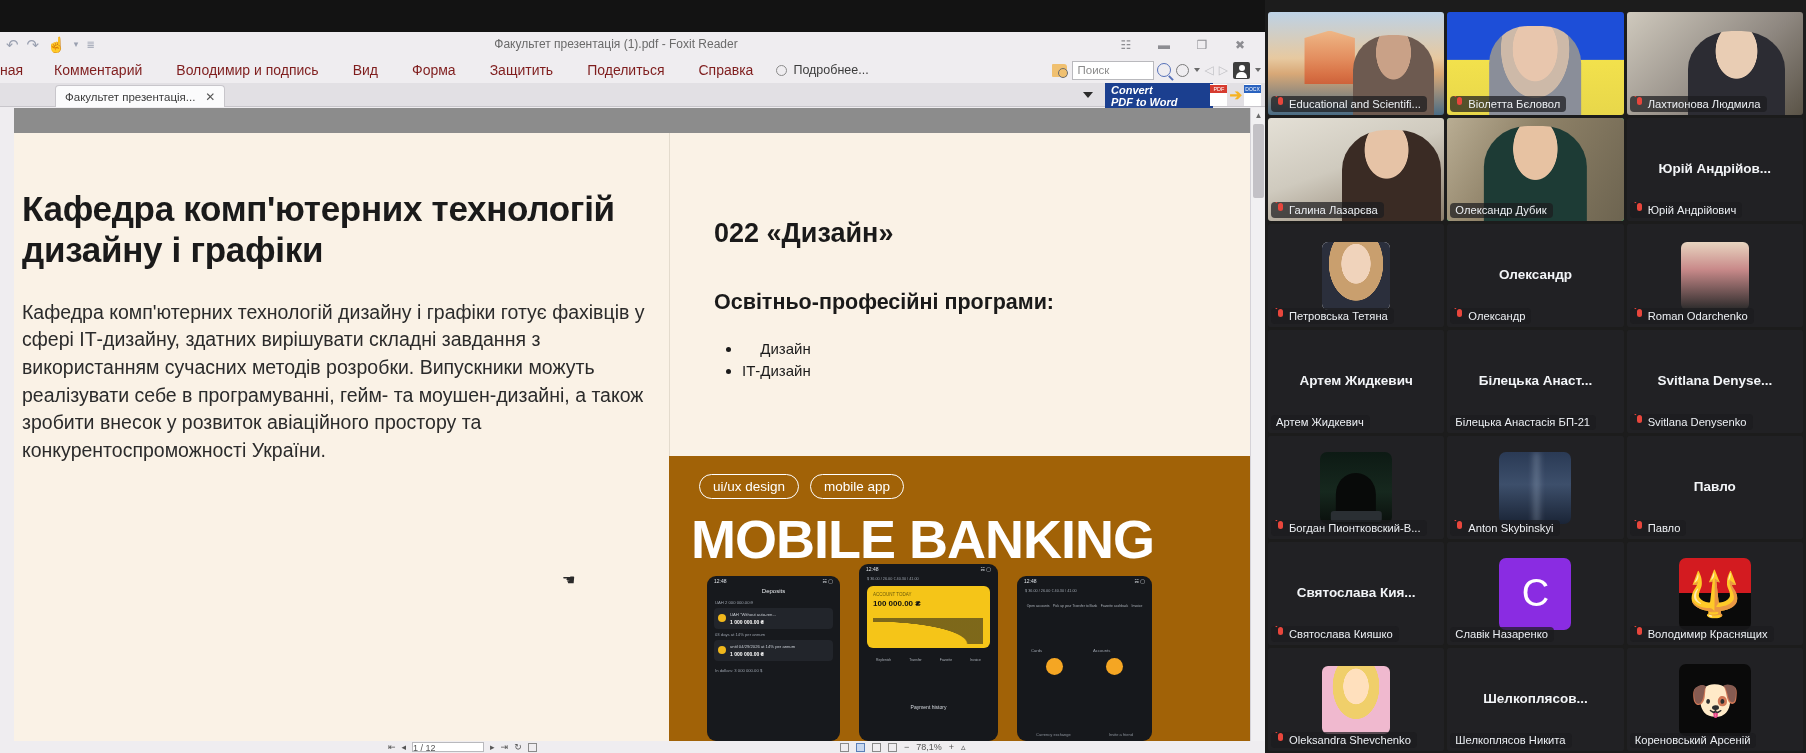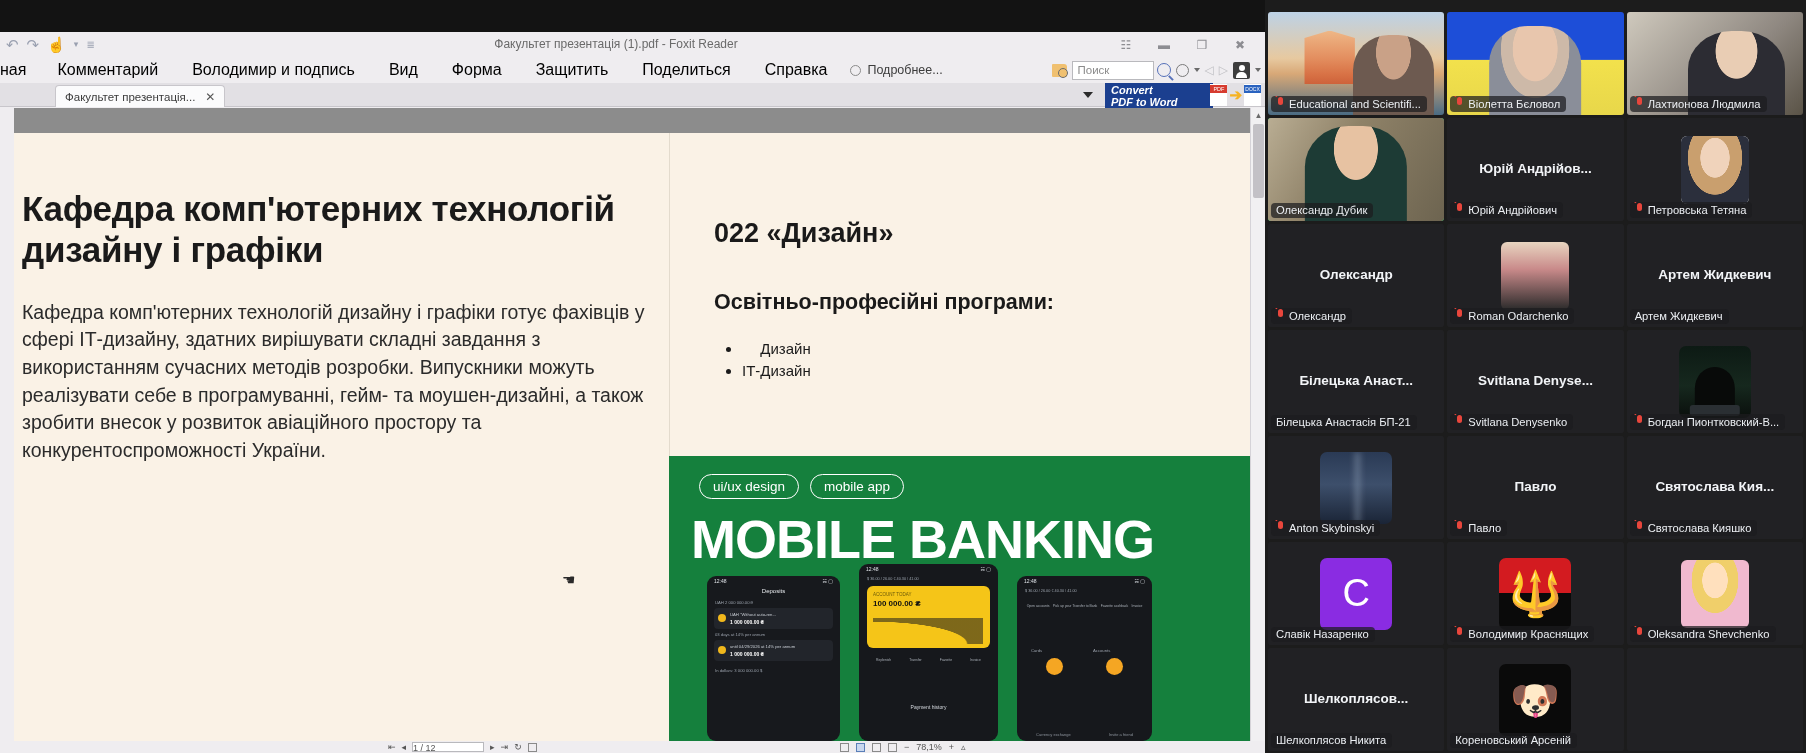--- a/index.html
+++ b/index.html
@@ -37,21 +37,21 @@
     position: absolute; right: 6px; top: 2px; display: flex; gap: 0px;
   }
   .wc { width: 38px; height: 22px; display: flex; align-items: center; justify-content: center; color: #8d8d92; font-size: 12px; }
 
   
   .ribbon {
     position: absolute; left: 0; top: 57px; width: 1265px; height: 26px;
     background: #efedf0;
     display: flex; align-items: center;
   }
-  .rb-item { font-size: 16px; color: #000000; padding: 0 17px; line-height: 26px; white-space: nowrap; }
+  .rb-item { font-size: 14px; color: #7f1d1d; padding: 0 17px; line-height: 26px; white-space: nowrap; }
   .rb-item.cut { padding-left: 0; padding-right: 14px; }
   .rb-more { display: flex; align-items: center; gap: 6px; color: #3c3c3c; font-size: 12.5px; padding-left: 6px;}
   .bulb { display:inline-block; width: 11px; height: 11px; border: 1.4px solid #8b8b8b; border-radius: 50%; }
 
   .ribbon-right {
     position: absolute; right: 4px; top: 57px; height: 26px;
     display: flex; align-items: center; gap: 5px;
   }
   .folder-search {
     width: 15px; height: 13px; background: #f0c070; border-radius: 1px 3px 1px 1px; position: relative;
@@ -132,21 +132,21 @@
   }
   .slide-right { position: absolute; left: 700px; top: 0; width: 540px; }
   .sr-title { position: absolute; left: 0; top: 85px; font-size: 27px; font-weight: bold; color: #1a1a1a;}
   .sr-sub { position: absolute; left: 0; top: 157px; font-size: 21.5px; font-weight: bold; color: #1a1a1a;}
   .sr-list { position: absolute; left: 14px; top: 205px; font-size: 15px; color: #1a1a1a; line-height: 1.45; text-align: right; }
   .sr-list li { margin-left: 14px; }
 
   
   .mb-img {
     position: absolute; left: 655px; top: 323px; width: 595px; height: 285px;
-    background: #15803d; overflow: hidden;
+    background: #a16207; overflow: hidden;
   }
   .mb-tags { position: absolute; left: 30px; top: 18px; display: flex; gap: 11px; }
   .mb-tag { border: 1.5px solid #fff; color: #fff; border-radius: 14px; padding: 4px 13px; font-size: 13.5px; }
   .mb-head {
     position: absolute; left: 22px; top: 52px; font-size: 54px; font-weight: bold;
     color: #fff; letter-spacing: -1px; white-space: nowrap;
   }
   .phone { position: absolute; border-radius: 9px; overflow: hidden; }
   .ph1 { left: 38px; top: 120px; width: 133px; height: 165px; background: #17191d; }
   .ph2 { left: 190px; top: 108px; width: 139px; height: 177px; background: #16181c; }
@@ -482,20 +482,28 @@
           </div>
         </div>
         <div class="tile">
           <div class="vid-bg bg-room1"></div>
           <div class="person-c"></div>
           <div class="namebar">
             <span class="mic-muted"></span>
             <span>Лахтионова Людмила</span>
           </div>
         </div>
+        <div class="tile">
+          <div class="vid-bg bg-room2"></div>
+          <div class="person-d"></div>
+          <div class="namebar">
+            <span class="mic-muted"></span>
+            <span>Галина Лазарєва</span>
+          </div>
+        </div>
         <div class="tile active">
           <div class="vid-bg bg-shelf"></div>
           <div class="person-e"></div>
           <div class="namebar">
             <span>Олександр Дубик</span>
           </div>
         </div>
         <div class="tile">
           <div class="vid-bg bg-plain-dark"></div>
           <div class="novideo-name">Юрій Андрійов...</div>

